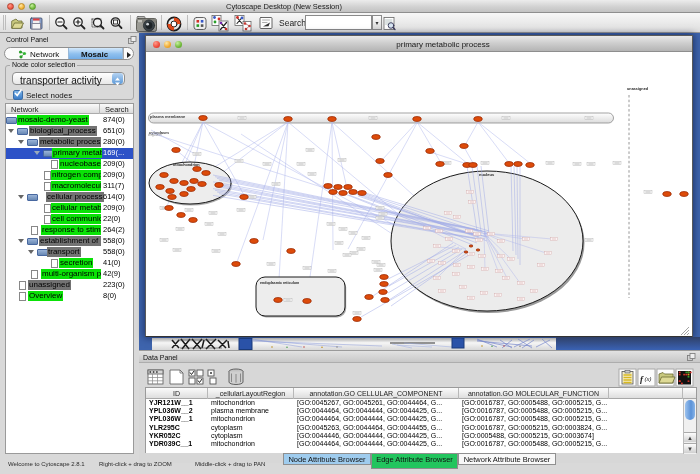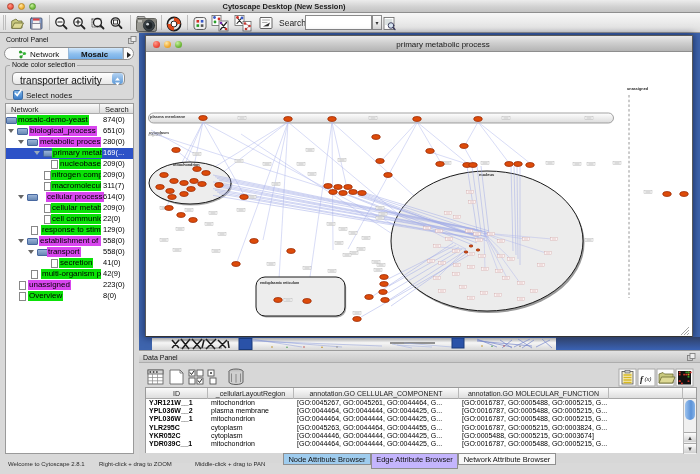--- a/index.html
+++ b/index.html
@@ -3,21 +3,21 @@
 <meta charset="utf-8">
 <style>
 * { margin:0; padding:0; box-sizing:border-box; }
 html,body { width:700px; height:474px; overflow:hidden; font-family:"Liberation Sans", sans-serif; }
 #app { position:relative; width:700px; height:474px; background:#d9d9d9; }
 .abs { position:absolute; }
 
 #titlebar { position:absolute; left:0; top:0; width:700px; height:13px;
   background:linear-gradient(#ececec,#d2d2d2 55%,#c2c2c2); border-bottom:1px solid #8e8e8e; }
 #titlebar .tl { position:absolute; top:2.5px; width:7px; height:7px; border-radius:50%; }
-#title { position:absolute; top:2px; left:0; width:568px; text-align:center; font-size:7.5px; font-weight:bold; color:#1a1a1a; }
+#title { position:absolute; top:2px; left:0; width:568px; text-align:center; font-size:7.5px; font-weight:normal; color:#1a1a1a; }
 
 #toolbar { position:absolute; left:0; top:13px; width:700px; height:20px;
   background:linear-gradient(#f7f7f7,#dedede); border-bottom:1px solid #9b9b9b; }
 .sep { position:absolute; top:2px; width:1px; height:15px; background:#bdbdbd; }
 #searchlbl { position:absolute; left:279px; top:5px; font-size:8.5px; color:#222; }
 #searchfield { position:absolute; left:305px; top:2px; width:67px; height:15px; background:#fff; border:1px solid #8a8a8a; }
 #searchdrop { position:absolute; left:372px; top:2px; width:10px; height:15px; background:linear-gradient(#fdfdfd,#d8d8d8); border:1px solid #8a8a8a; font-size:6px; color:#333; text-align:center; line-height:14px; }
 
 #cp { position:absolute; left:0; top:33px; width:139px; height:441px; background:#d9d9d9; }
 #cphead { position:absolute; top:3px; font-size:7px; color:#111; left:6px; }
@@ -34,21 +34,21 @@
 #treepanel { position:absolute; left:5px; top:70px; width:129px; height:351px; background:#fff; border:1px solid #9a9a9a; }
 #treeheader { position:absolute; left:0; top:0; width:127px; height:10px; background:linear-gradient(#fafafa,#dcdcdc); border-bottom:1px solid #ababab; font-size:7.5px; color:#222; }
 .trow { position:absolute; left:0; width:127px; height:11px; font-size:8px; color:#000; }
 .trow .lbl { overflow:hidden; }
 .trow .lbl { position:absolute; top:0px; padding:0 1px; line-height:10px; white-space:nowrap; overflow:hidden; }
 .trow .cnt { position:absolute; left:97px; top:0; line-height:10.5px; font-size:7.5px; }
 .arr { position:absolute; top:3px; width:0; height:0; border-left:3.5px solid transparent; border-right:3.5px solid transparent; border-top:4.5px solid #666; }
 .fold { position:absolute; top:2px; width:11px; height:7px; background:linear-gradient(#9ab4d8,#6888b4); border:1px solid #4868a0; border-radius:1px; }
 .file { position:absolute; top:1px; width:7px; height:9px; background:#fff; border:1px solid #888; }
 .bgG { background:#0ae207; }
-.bgR { background:#d946ef; }
+.bgR { background:#737373; }
 
 #mdi { position:absolute; left:139px; top:33px; width:561px; height:317px; background:#3e64ad; }
 
 #dp { position:absolute; left:139px; top:350px; width:561px; height:113px; background:#d7d7d7; border-top:1px solid #9a9a9a; }
 
 #status { position:absolute; left:0; top:458px; width:700px; height:16px; font-size:6px; color:#2a2a2a; }
 </style>
 </head>
 <body>
 <div id="app">
@@ -236,21 +236,21 @@
             <span class="cnt">209(0)</span>
           </div>
         <div class="trow" style="top:110px">
             <div class="file" style="left:38px"></div>
             <span class="lbl bgG" style="left:45px;max-width:50px">cell communicat</span>
             <span class="cnt">22(0)</span>
           </div>
         <div class="trow" style="top:121px">
             <div class="file" style="left:25px"></div>
             <span class="lbl bgG" style="left:35px;max-width:60px">response to stimul</span>
-            <span class="cnt">129(0)</span>
+            <span class="cnt">264(2)</span>
           </div>
         <div class="trow" style="top:132px">
             <div class="arr" style="left:12px"></div>
             <div class="fold" style="left:21px"></div>
             <span class="lbl bgR" style="left:33px;max-width:62px">establishment of lo</span>
             <span class="cnt">558(0)</span>
           </div>
         <div class="trow" style="top:143px">
             <div class="arr" style="left:22px"></div>
             <div class="fold" style="left:31px"></div>
@@ -766,21 +766,21 @@
           <span style="position:absolute;left:151px;top:0">[GO:0044464, GO:0044444, GO:0044425, G...</span>
           <span style="position:absolute;left:316px;top:0">[GO:0016787, GO:0005488, GO:0005215, G...</span>
         </div>
         <div style="position:absolute;left:537px;top:11px;width:13px;height:55px;background:#f0f0f0;border-left:1px solid #bbb;">
           <div style="position:absolute;left:1px;top:1px;width:10px;height:20px;border-radius:5px;background:linear-gradient(90deg,#9cc2ee,#5a92d8 60%,#87b4e8);"></div>
           <div style="position:absolute;left:0px;top:33px;width:12px;height:10px;background:linear-gradient(#fdfdfd,#d0d0d0);border-top:1px solid #aaa;text-align:center;font-size:6px;line-height:10px;color:#444">▲</div>
           <div style="position:absolute;left:0px;top:44px;width:12px;height:10px;background:linear-gradient(#fdfdfd,#d0d0d0);border-top:1px solid #aaa;text-align:center;font-size:6px;line-height:10px;color:#444">▼</div>
         </div>
       </div>
       <div style="position:absolute;left:144px;top:102px;width:88px;height:12px;background:#9fccee;border:1px solid #8f8f8f;border-radius:0;font-size:7.5px;color:#111;text-align:center;line-height:11px;white-space:nowrap">Node Attribute Browser</div>
-      <div style="position:absolute;left:232px;top:102px;width:87px;height:16px;background:#c4b5fd;border:1px solid #8f8f8f;border-radius:0;font-size:7.5px;color:#111;text-align:center;line-height:11px;white-space:nowrap">Edge Attribute Browser</div>
+      <div style="position:absolute;left:232px;top:102px;width:87px;height:16px;background:#22c55e;border:1px solid #8f8f8f;border-radius:0;font-size:7.5px;color:#111;text-align:center;line-height:11px;white-space:nowrap">Edge Attribute Browser</div>
       <div style="position:absolute;left:319px;top:102px;width:98px;height:12px;background:#f8f8f8;border:1px solid #8f8f8f;border-radius:0;font-size:7.5px;color:#111;text-align:center;line-height:11px;white-space:nowrap">Network Attribute Browser</div>
     </div>
   <div id="status">
     <span style="position:absolute;left:8px;top:3px">Welcome to Cytoscape 2.8.1</span>
     <span style="position:absolute;left:99px;top:3px">Right-click + drag to ZOOM</span>
     <span style="position:absolute;left:195px;top:3px">Middle-click + drag to PAN</span>
   </div>
 </div>
 
 </body></html>

